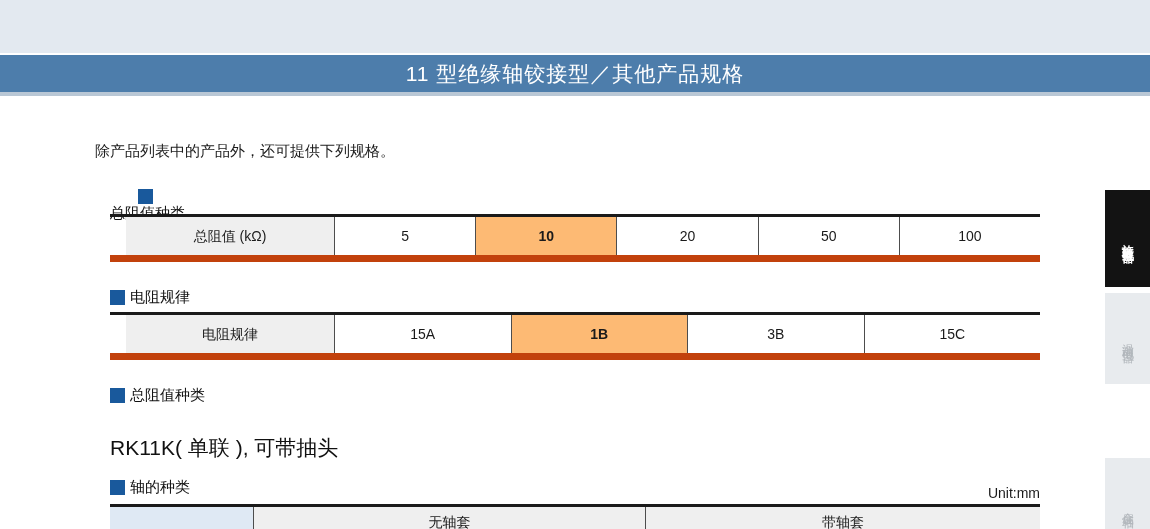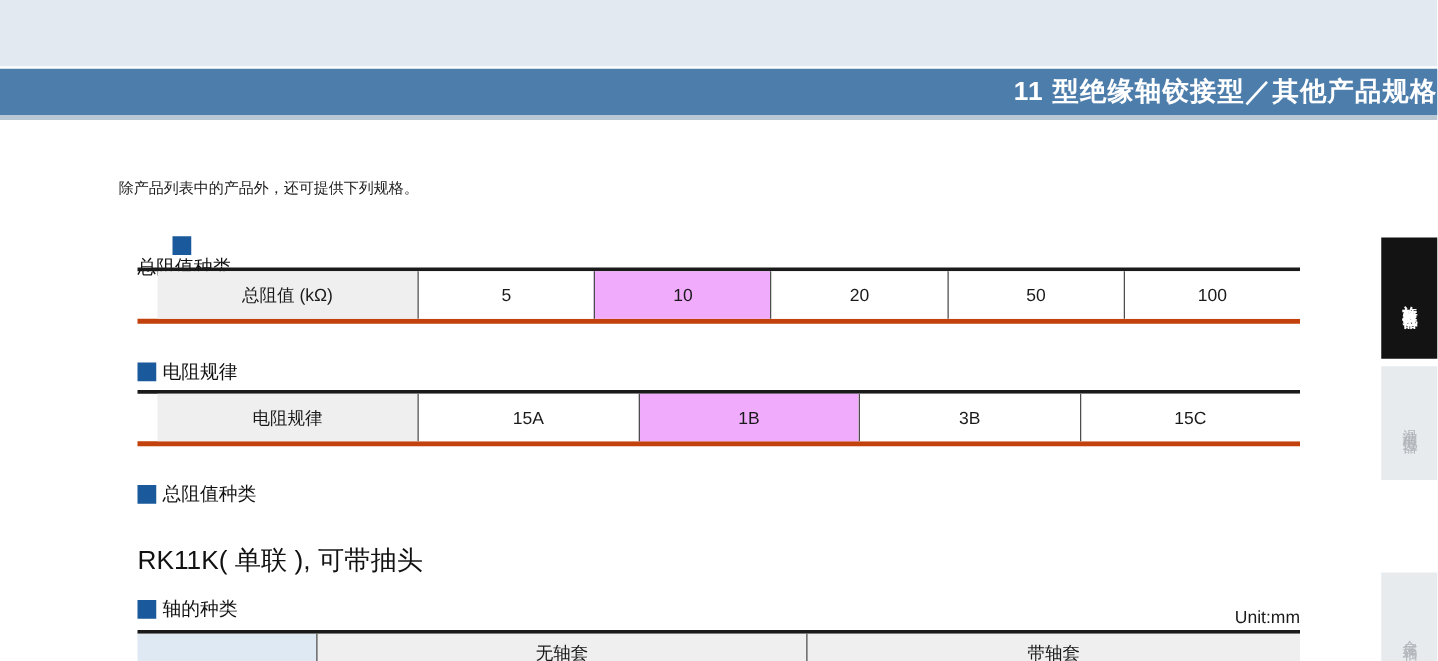--- a/index.html
+++ b/index.html
@@ -7,44 +7,44 @@
     width:1150px;height:529px;position:relative;overflow:hidden;
     background:#ffffff;font-family:"Liberation Sans","DejaVu Sans",sans-serif;
     color:#1a1a1a;
   }
   .abs{position:absolute;}
   
   .top-strip{left:0;top:0;width:1150px;height:53px;background:#e3e9f0;}
   
   .title-bar{left:0;top:55px;width:1150px;height:37px;background:#4d7dab;}
   .title-bar .title{
-    width:100%;text-align:right;line-height:37px;color:#ffffff;
-    font-size:21px;font-weight:bold;letter-spacing:1px;
+    width:100%;text-align:center;line-height:37px;color:#ffffff;
+    font-size:21px;font-weight:normal;letter-spacing:1px;
   }
   .title-underline{left:0;top:92px;width:1150px;height:4px;background:#b9c7d5;}
   
-  .intro{left:95px;top:142px;font-size:12px;color:#1a1a1a;}
+  .intro{left:95px;top:142px;font-size:15px;color:#1a1a1a;}
   
   .sec-head{display:flex;align-items:center;font-size:15px;color:#111;}
   .sec-head .sq{width:15px;height:15px;background:#19599c;margin-right:5px;flex:0 0 auto;}
   
   .spec-table{
     width:930px;display:flex;
-    border-top:3px solid #1a1a1a;border-bottom:4px solid #c2410c;
+    border-top:3px solid #1a1a1a;border-bottom:7px solid #c2410c;
     box-sizing:border-box;
     padding-left:16px;
   }
   .spec-table .cell{
     height:38px;line-height:38px;text-align:center;font-size:14px;
     border-left:1px solid #4d4d4d;box-sizing:border-box;flex:1 1 0;
     background:#ffffff;white-space:nowrap;overflow:hidden;
   }
   .spec-table .cell:first-child{border-left:none;}
   .spec-table .label-cell{flex:0 0 208px;background:#efefef;}
-  .spec-table .hl{background:#f0abfc;}
+  .spec-table .hl{background:#fdba74;font-weight:bold;}
   
   .note{left:110px;top:434px;font-size:21px;color:#111;}
   
   .unit{left:110px;top:485px;width:930px;text-align:right;font-size:14px;color:#1a1a1a;}
   
   .shaft-table{
     left:110px;top:504px;width:930px;display:flex;
     border-top:3px solid #1a1a1a;box-sizing:border-box;
   }
   .shaft-table .cell{

